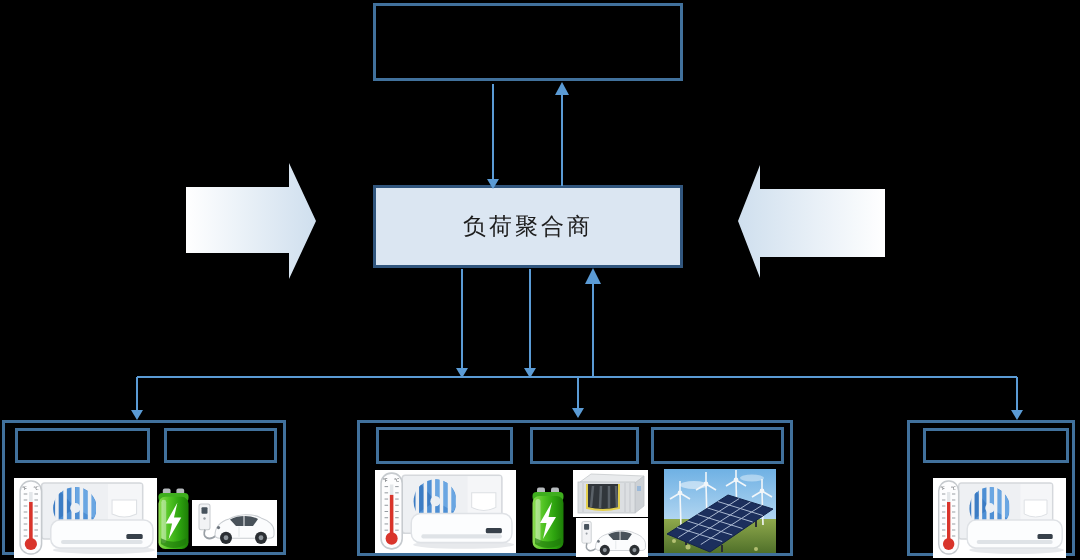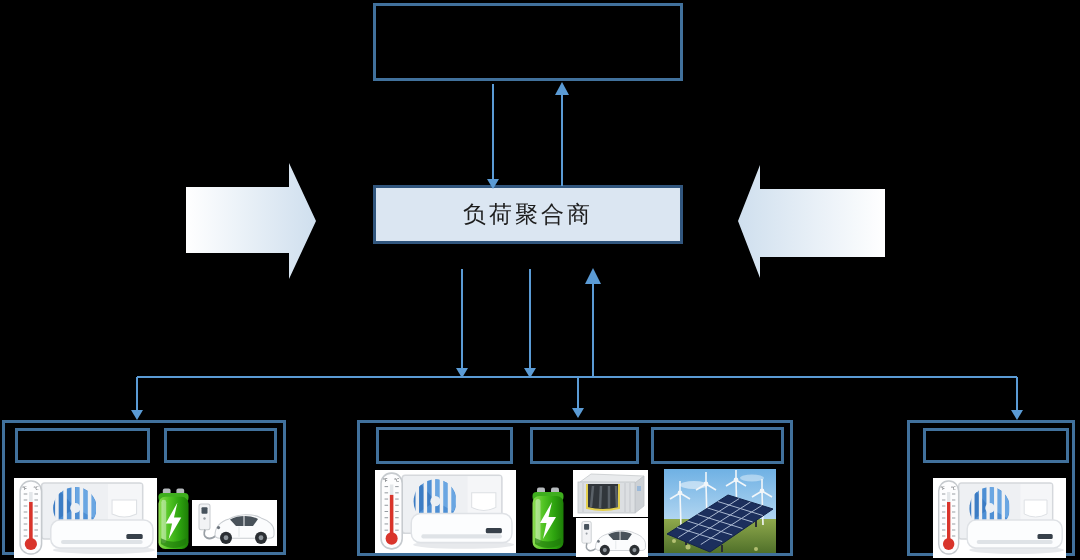--- a/index.html
+++ b/index.html
@@ -1,20 +1,20 @@
 <!DOCTYPE html>
 <html><head>
 <meta charset="utf-8">
 <style>
   html,body{margin:0;padding:0;background:#000;}
   .canvas{position:relative;width:1080px;height:560px;background:#000;overflow:hidden;
           font-family:"Liberation Sans", sans-serif;}
   .box{position:absolute;box-sizing:border-box;border:3px solid #41719c;background:transparent;}
   #top-box{left:373px;top:3px;width:310px;height:78px;}
-  #aggregator{left:373px;top:185px;width:310px;height:59px;background:#dbe6f2;border-color:#31567e;
+  #aggregator{left:373px;top:185px;width:310px;height:83px;background:#dbe6f2;border-color:#31567e;
               display:flex;align-items:center;justify-content:center;}
   #aggregator span{font-size:23px;letter-spacing:3px;color:#1c1c1c;}
   #group-left{left:2px;top:420px;width:284px;height:135px;}
   #group-middle{left:357px;top:420px;width:436px;height:136px;}
   #group-right{left:907px;top:420px;width:168px;height:136px;}
   #lbl-a1{left:15px;top:428px;width:135px;height:35px;}
   #lbl-a2{left:164px;top:428px;width:113px;height:35px;}
   #lbl-b1{left:376px;top:427px;width:137px;height:37px;}
   #lbl-b2{left:530px;top:427px;width:109px;height:37px;}
   #lbl-b3{left:651px;top:427px;width:133px;height:37px;}

